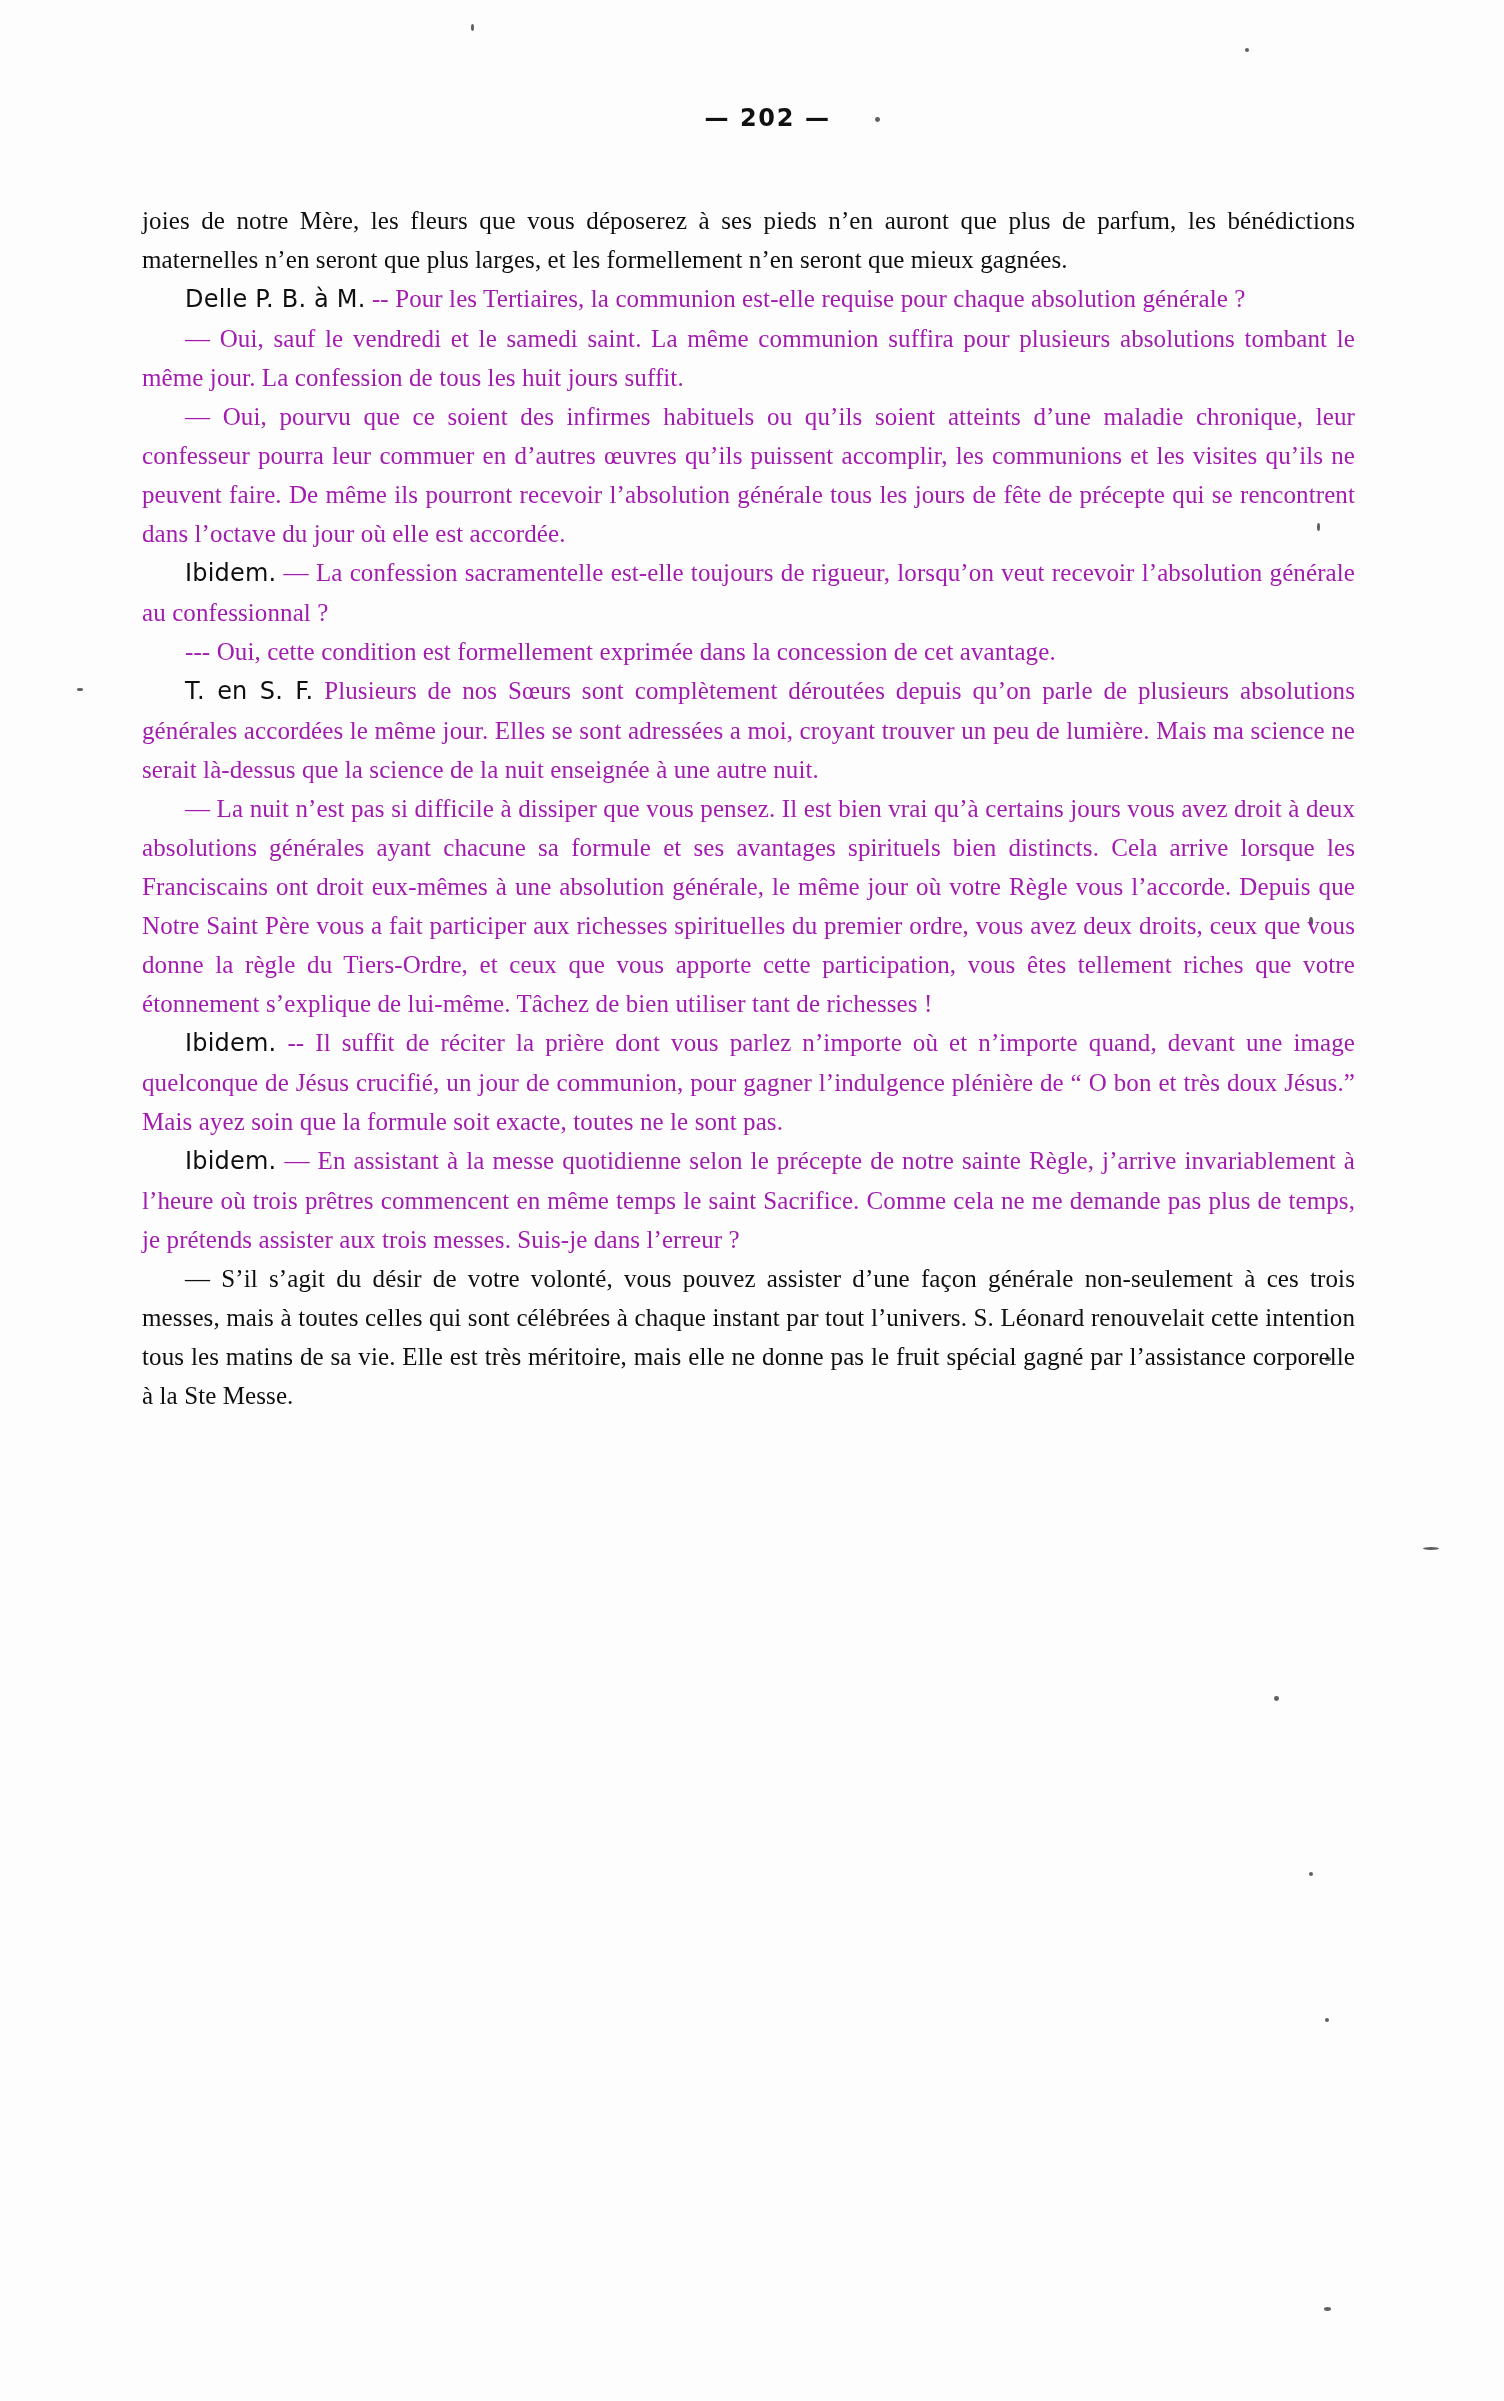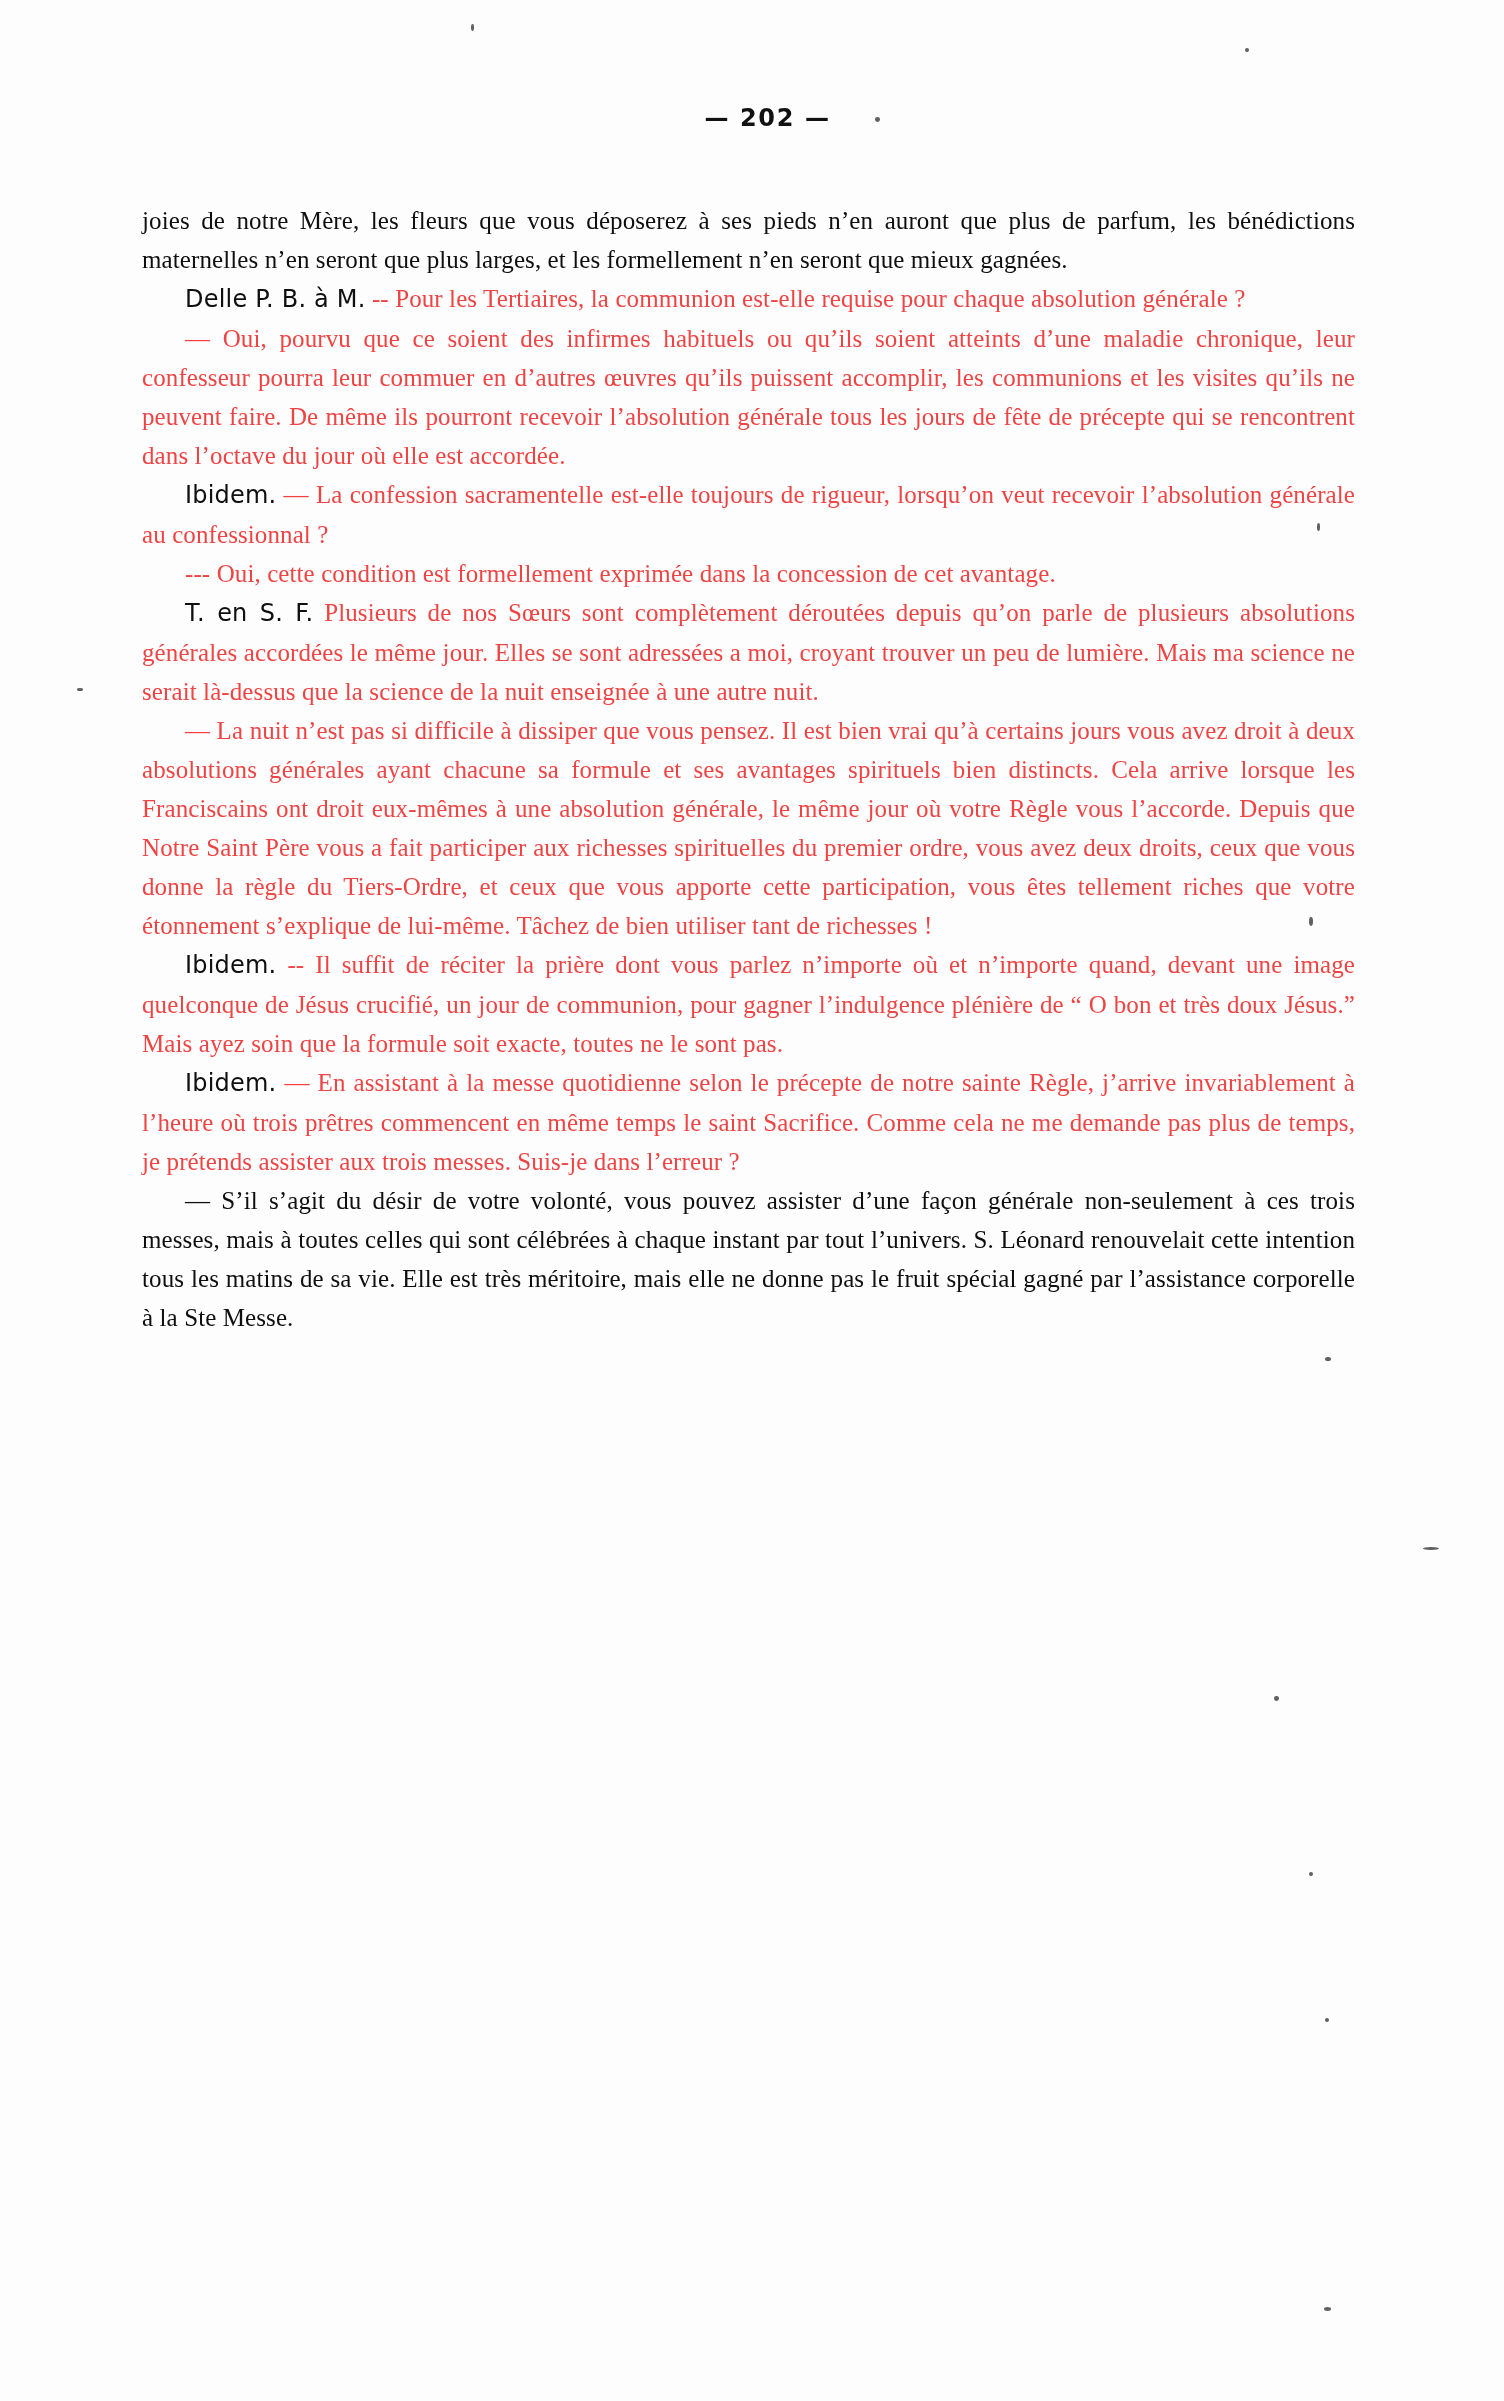--- a/index.html
+++ b/index.html
@@ -59,21 +59,21 @@
   p.noindent {
     text-indent: 0;
   }
   .lead {
     font-family: "DejaVu Sans", sans-serif;
     font-weight: normal;
     font-size: 24px;
     letter-spacing: 0.2px;
   }
   .faded {
-    color: #ef4444;
+    color: #a21caf;
   }
 </style>
 </head>
 <body>
 
 <div class="page">
 
   <div class="page-number">— 202 —</div>
 
   <div class="speck" style="top:24px;left:471px;width:3.2px;height:7.2px;"></div>
@@ -88,20 +88,21 @@
   <div class="speck" style="top:1872px;left:1309px;width:4px;height:4px;"></div>
   <div class="speck" style="top:2018px;left:1325px;width:4px;height:4px;"></div>
   <div class="speck" style="top:2307px;left:1324px;width:7.2px;height:4px;"></div>
 
   <div class="body-text">
 
     <p class="noindent"><span>joies de notre Mère, les fleurs que vous déposerez à ses pieds n’en auront que plus de parfum, les bénédictions maternelles n’en seront que plus larges, et les formellement n’en seront que mieux gagnées.</span></p>
 
     <p><span class="lead">Delle P. B. à M.</span><span class="faded"> -- Pour les Tertiaires, la communion est-elle requise pour chaque absolution générale ?</span></p>
 
+    <p><span class="faded">— Oui, sauf le vendredi et le samedi saint. La même communion suffira pour plusieurs absolutions tombant le même jour. La confession de tous les huit jours suffit.</span></p>
 
 
     <p><span class="faded">— Oui, pourvu que ce soient des infirmes habituels ou qu’ils soient atteints d’une maladie chronique, leur confesseur pourra leur commuer en d’autres œuvres qu’ils puissent accomplir, les communions et les visites qu’ils ne peuvent faire. De même ils pourront recevoir l’absolution générale tous les jours de fête de précepte qui se rencontrent dans l’octave du jour où elle est accordée.</span></p>
 
     <p><span class="lead">Ibidem.</span><span class="faded"> — La confession sacramentelle est-elle toujours de rigueur, lorsqu’on veut recevoir l’absolution générale au confessionnal ?</span></p>
 
     <p><span class="faded">--- Oui, cette condition est formellement exprimée dans la concession de cet avantage.</span></p>
 
     <p><span class="lead">T. en S. F.</span><span class="faded"> Plusieurs de nos Sœurs sont complètement déroutées depuis qu’on parle de plusieurs absolutions générales accordées le même jour. Elles se sont adressées a moi, croyant trouver un peu de lumière. Mais ma science ne serait là-dessus que la science de la nuit enseignée à une autre nuit.</span></p>
 

